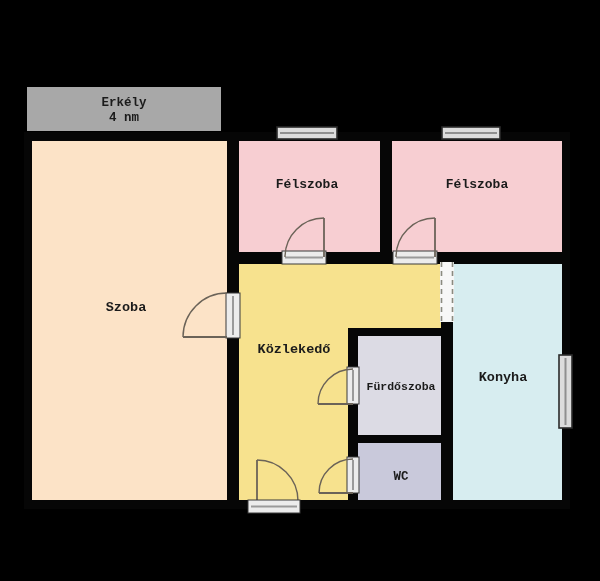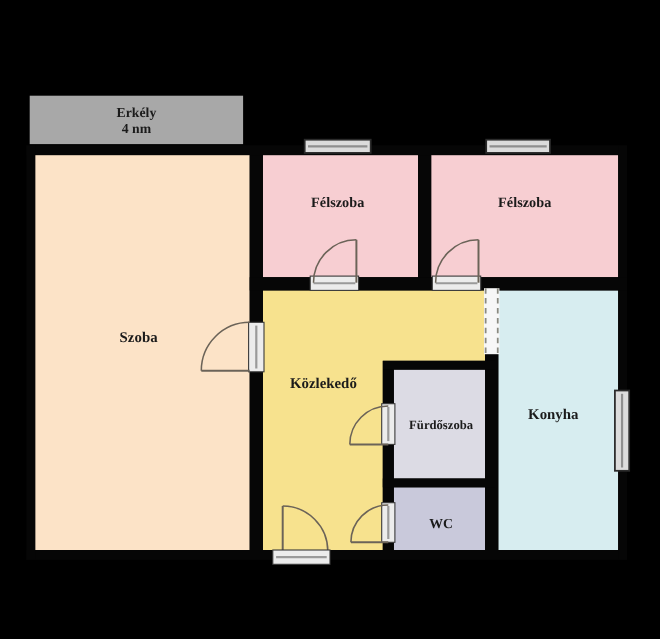--- a/index.html
+++ b/index.html
@@ -1,17 +1,17 @@
 <!DOCTYPE html>
 <html><head>
 <meta charset="utf-8">
 <style>
   html,body{margin:0;padding:0;background:#000;}
   .stage{position:relative;width:600px;height:581px;background:#000;overflow:hidden;
-         font-family:Liberation Serif, serif;}
+         font-family:Liberation Mono, monospace;}
   .wall{fill:#060606;}
   .room{stroke:none;}
   .sill{fill:#ececec;stroke:#3a3a3a;stroke-width:1;}
   .sill-line{stroke:#9a9a9a;stroke-width:2;fill:none;}
   .window{fill:#dcdcdc;stroke:#2b2b2b;stroke-width:1.6;}
   .window-line{stroke:#8f8f8f;stroke-width:2;fill:none;}
   .swing{fill:none;stroke:#6b6358;stroke-width:1.4;}
   .leaf{stroke:#6b6358;stroke-width:1.8;fill:none;}
   .dash-line{stroke:#8a8a80;stroke-width:1.6;stroke-dasharray:5 4;fill:none;}
   .room-label{font-weight:bold;fill:#1b1b1b;text-anchor:middle;}

